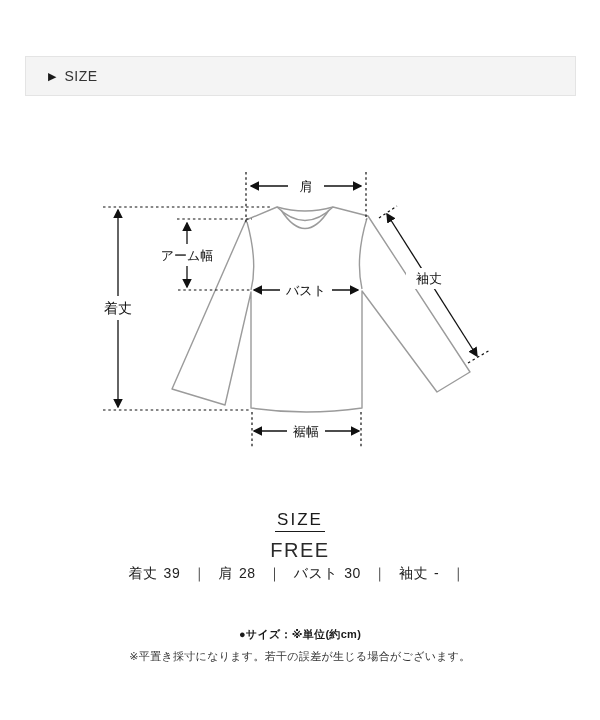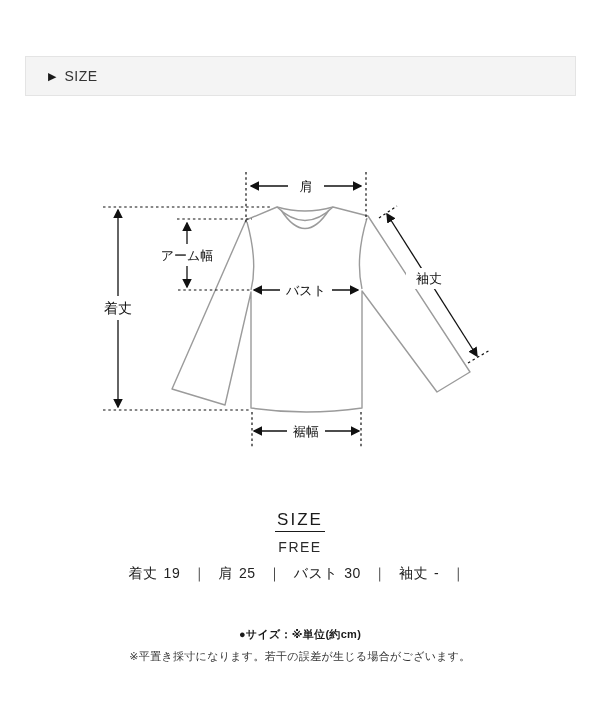--- a/index.html
+++ b/index.html
@@ -18,21 +18,21 @@
   
   .diagram{position:absolute;left:0;top:150px;}
   .diagram text{
     font-family:"Liberation Sans","DejaVu Sans",sans-serif;
     fill:#111;
   }
   
   .abs-center{position:absolute;left:0;width:100%;text-align:center;}
   .size-title{top:510px;font-size:17px;letter-spacing:2px;color:#1a1a1a;}
   .size-title .underline{border-bottom:1.5px solid #1a1a1a;padding:0 2px 2px 2px;}
-  .size-free{top:539px;font-size:14px;letter-spacing:1.5px;color:#2a2a2a;}
+  .size-free{top:539px;font-size:20px;letter-spacing:1.5px;color:#2a2a2a;}
   .size-row{font-size:14px;color:#222;letter-spacing:0.5px;}
   .size-row.r1{top:565px;}
   .size-row.r2{top:592px;}
   .mlabel{margin:0 3px;}
   .mvalue{margin:0 3px;}
   .sep{margin:0 9px;color:#2a2a2a;}
   .note1{top:627px;font-size:11px;font-weight:600;color:#1a1a1a;letter-spacing:0.3px;}
   .note2{top:649px;font-size:11px;color:#333;letter-spacing:0.3px;}
 </style>
 </head>
@@ -104,18 +104,18 @@
       <text x="306" y="436">裾幅</text>
     </g>
   </svg>
 
   <div class="abs-center size-title">
     <span class="underline">SIZE</span>
   </div>
 
   <div class="abs-center size-free">FREE</div>
 
-  <div class="abs-center size-row r1"><span class="mlabel">着丈</span><span class="mvalue">19</span><span class="sep">｜</span><span class="mlabel">肩</span><span class="mvalue">25</span><span class="sep">｜</span><span class="mlabel">バスト</span><span class="mvalue">30</span><span class="sep">｜</span><span class="mlabel">袖丈</span><span class="mvalue">-</span><span class="sep">｜</span></div>
+  <div class="abs-center size-row r1"><span class="mlabel">着丈</span><span class="mvalue">39</span><span class="sep">｜</span><span class="mlabel">肩</span><span class="mvalue">28</span><span class="sep">｜</span><span class="mlabel">バスト</span><span class="mvalue">30</span><span class="sep">｜</span><span class="mlabel">袖丈</span><span class="mvalue">-</span><span class="sep">｜</span></div>
 
   <div class="abs-center note1">●サイズ：※単位(約cm)</div>
   <div class="abs-center note2">※平置き採寸になります。若干の誤差が生じる場合がございます。</div>
 
 </div>
 
 </body></html>

